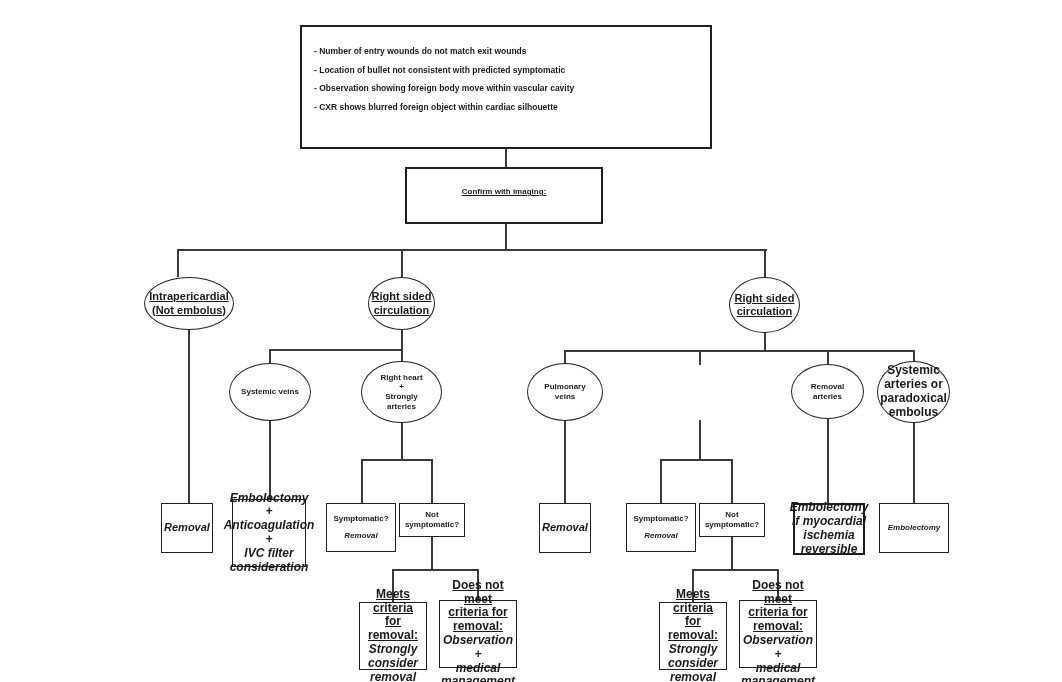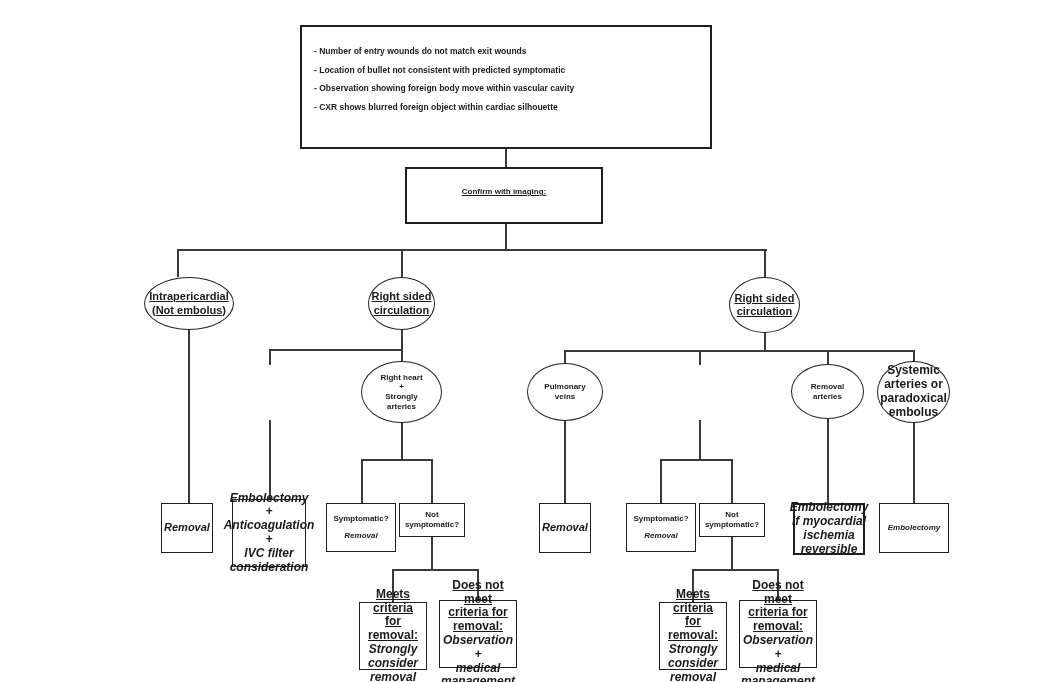--- a/index.html
+++ b/index.html
@@ -100,20 +100,23 @@
   </div>
   <div class="ellipse f85" style="left:368px;top:277px;width:67px;height:53px">
     <span class="pre u">Right sided
 circulation</span>
   </div>
   <div class="ellipse f85" style="left:729px;top:277px;width:71px;height:56px">
     <span class="pre u">Right sided
 circulation</span>
   </div>
 
+  <div class="ellipse f8" style="left:229px;top:363px;width:82px;height:58px">
+    <span class="pre">Systemic veins</span>
+  </div>
   <div class="ellipse f8" style="left:361px;top:361px;width:81px;height:62px">
     <span class="pre">Right heart
 +
 Strongly
 arteries</span>
   </div>
   <div class="ellipse f8" style="left:527px;top:363px;width:76px;height:58px">
     <span class="pre">Pulmonary
 veins</span>
   </div>

